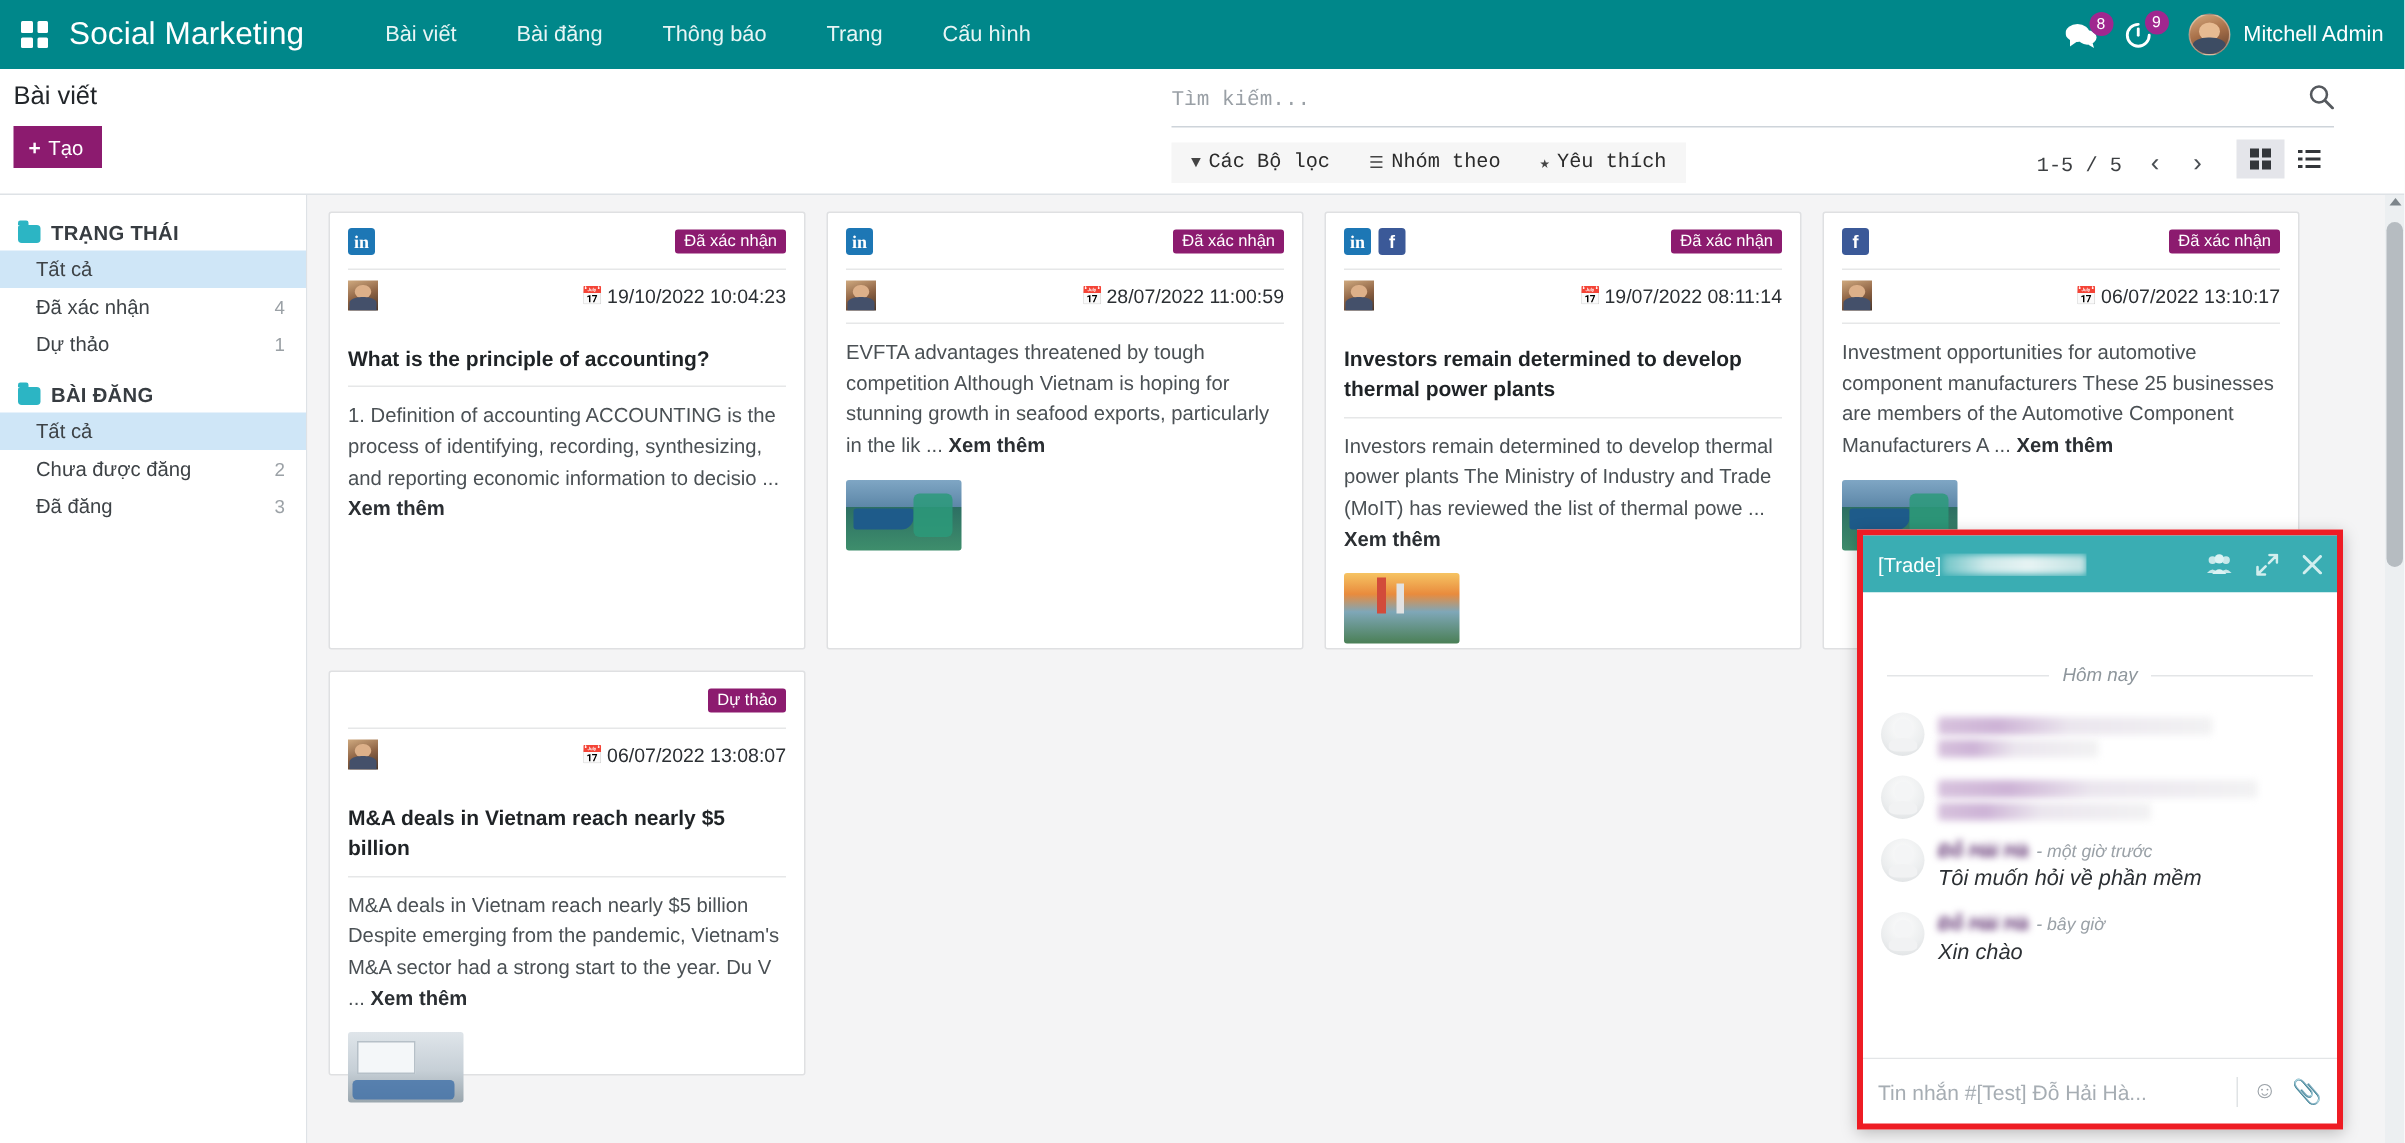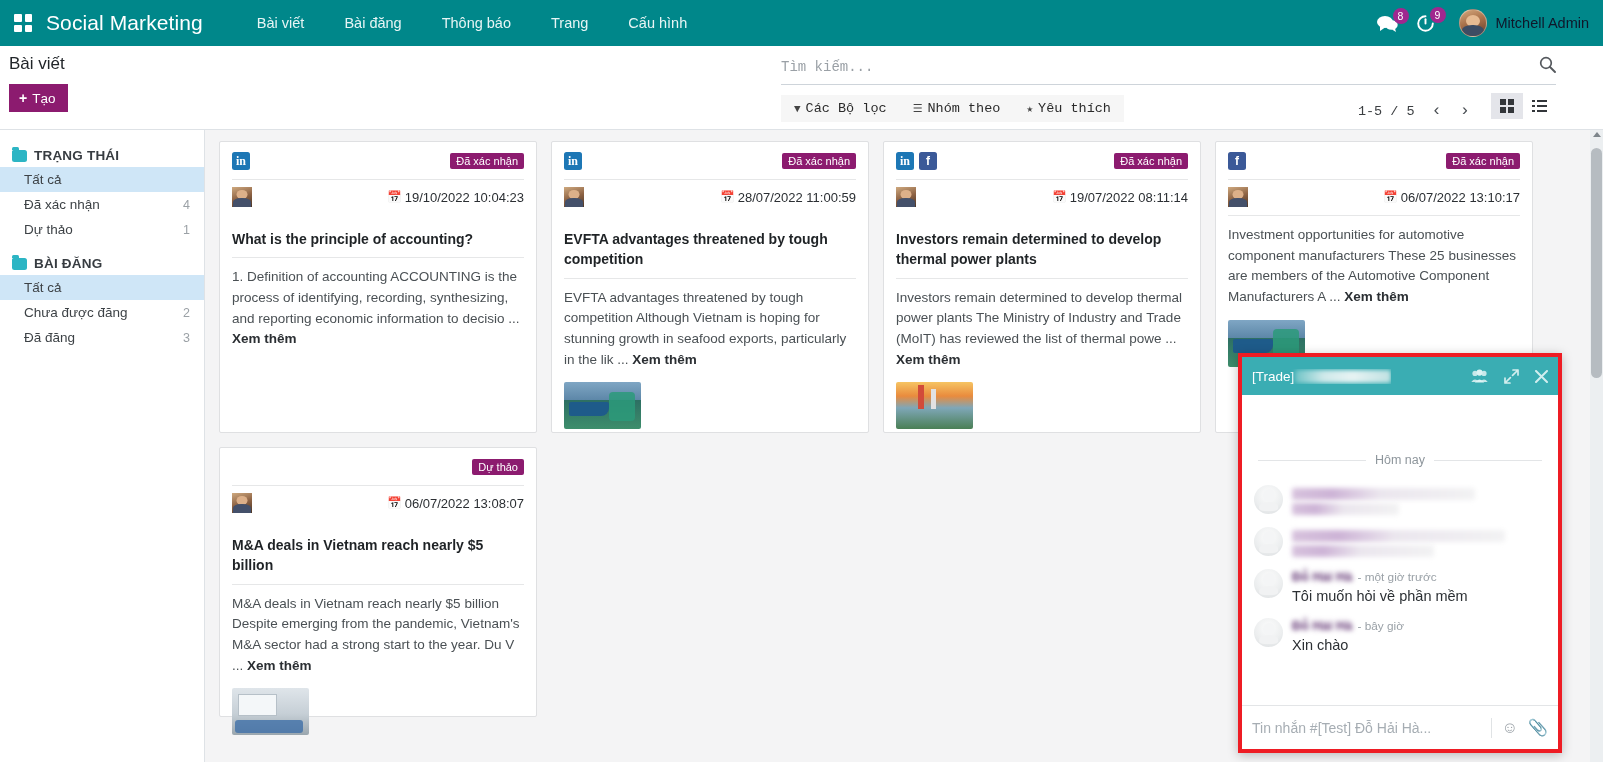--- a/index.html
+++ b/index.html
@@ -35,21 +35,21 @@
     width: 28px; height: 28px; border-radius: 50%; overflow: hidden;
     background: linear-gradient(160deg,#d5a97e 0%,#a9714a 45%,#5f3d2c 100%);
     position: relative; flex: none; border: 1px solid rgba(255,255,255,.35);
   }
   .avatar-img::before { content:""; position:absolute; left:50%; top:18%;
     transform:translateX(-50%); width:54%; height:46%; border-radius:50%;
     background:#e7bb92; }
   .avatar-img::after { content:""; position:absolute; left:50%; bottom:0;
     transform:translateX(-50%); width:86%; height:44%; border-radius:46% 46% 0 0;
     background:#3d4c63; }
-  .user-name { font-size: 14.5px; color: #0f172a; }
+  .user-name { font-size: 14.5px; color: #ffffff; }
 
   
   .control-panel { height: 84px; border-bottom: 1px solid #dee2e6; position: relative; background: #fff; }
   .cp-left { position: absolute; left: 9px; top: 8px; }
   .page-title { font-size: 17px; color: #212529; font-weight: 400; }
   .btn-create {
     margin-top: 10px; background: #8c1b6f; color: #fff; border: none;
     font-size: 13.5px; padding: 6px 13px 6px 10px; cursor: pointer;
     font-family: inherit; display: inline-flex; align-items: center; gap: 5px;
   }
@@ -175,21 +175,21 @@
     height: 38px; background: #3aadb3; display: flex; align-items: center;
     padding: 0 10px; color: #fff; flex: none;
   }
   .chat-title { font-size: 13.5px; display: flex; align-items: center; white-space: nowrap;
     overflow: hidden; }
   .blur-name { display: inline-block; margin-left: 1px; height: 13px; width: 96px;
     background: linear-gradient(90deg,#6fc3c6 0%,#cfe9ea 30%,#e7f3f3 60%,#bfe1e2 100%);
     filter: blur(2.2px); border-radius: 2px; vertical-align: middle; }
   .chat-head-actions { margin-left: auto; display: flex; align-items: center; gap: 16px; }
   .chead-icon { cursor: pointer; opacity: .92; display: flex; align-items: center; }
-  .chat-body { flex: 1; overflow: hidden; padding: 16px 0 0; background: #fff; position: relative; }
+  .chat-body { flex: 1; overflow: hidden; padding: 6px 0 0; background: #fff; position: relative; font-style: italic; }
   .day-sep { display: flex; align-items: center; gap: 9px; margin: 42px 16px 14px; }
   .day-sep .line { flex: 1; height: 1px; background: #e3e5e7; }
   .day-sep .lbl { font-size: 12.5px; color: #8e969c; }
   .msg { display: flex; gap: 9px; padding: 4px 12px 8px; }
   .msg-av { width: 29px; height: 29px; border-radius: 50%; flex: none;
     background: radial-gradient(circle at 50% 34%, #fdfdfd 0%, #eceeef 58%, #d9dcde 100%); position: relative; }
   .msg-av::before { content:""; position:absolute; left:50%; top:15%; transform:translateX(-50%);
     width:42%; height:42%; border-radius:50%; background:#f4f5f6; }
   .msg-av::after { content:""; position:absolute; left:50%; bottom:10%; transform:translateX(-50%);
     width:68%; height:32%; border-radius:50% 50% 30% 30%; background:#f1f2f3; }
@@ -384,21 +384,20 @@
         </div>
         <span class="kbadge">Đã xác nhận</span>
       </div>
       <div class="kcard-meta">
         <span class="mini-avatar"></span>
         <span class="kdate">
           <span class="cal-icon">📅</span>
           <span>28/07/2022 11:00:59</span>
         </span>
       </div>
-      <div class="ktitle">EVFTA advantages threatened by tough competition</div>
       <div class="kbody">
         <span>EVFTA advantages threatened by tough competition Although Vietnam is hoping for stunning growth in seafood exports, particularly in the lik ...</span>
         <span class="kmore">Xem thêm</span>
       </div>
       <div class="kthumb thumb-boat"></div>
     </div>
 
     <div class="kcard tall">
       <div class="kcard-top">
         <div class="social-icons">

